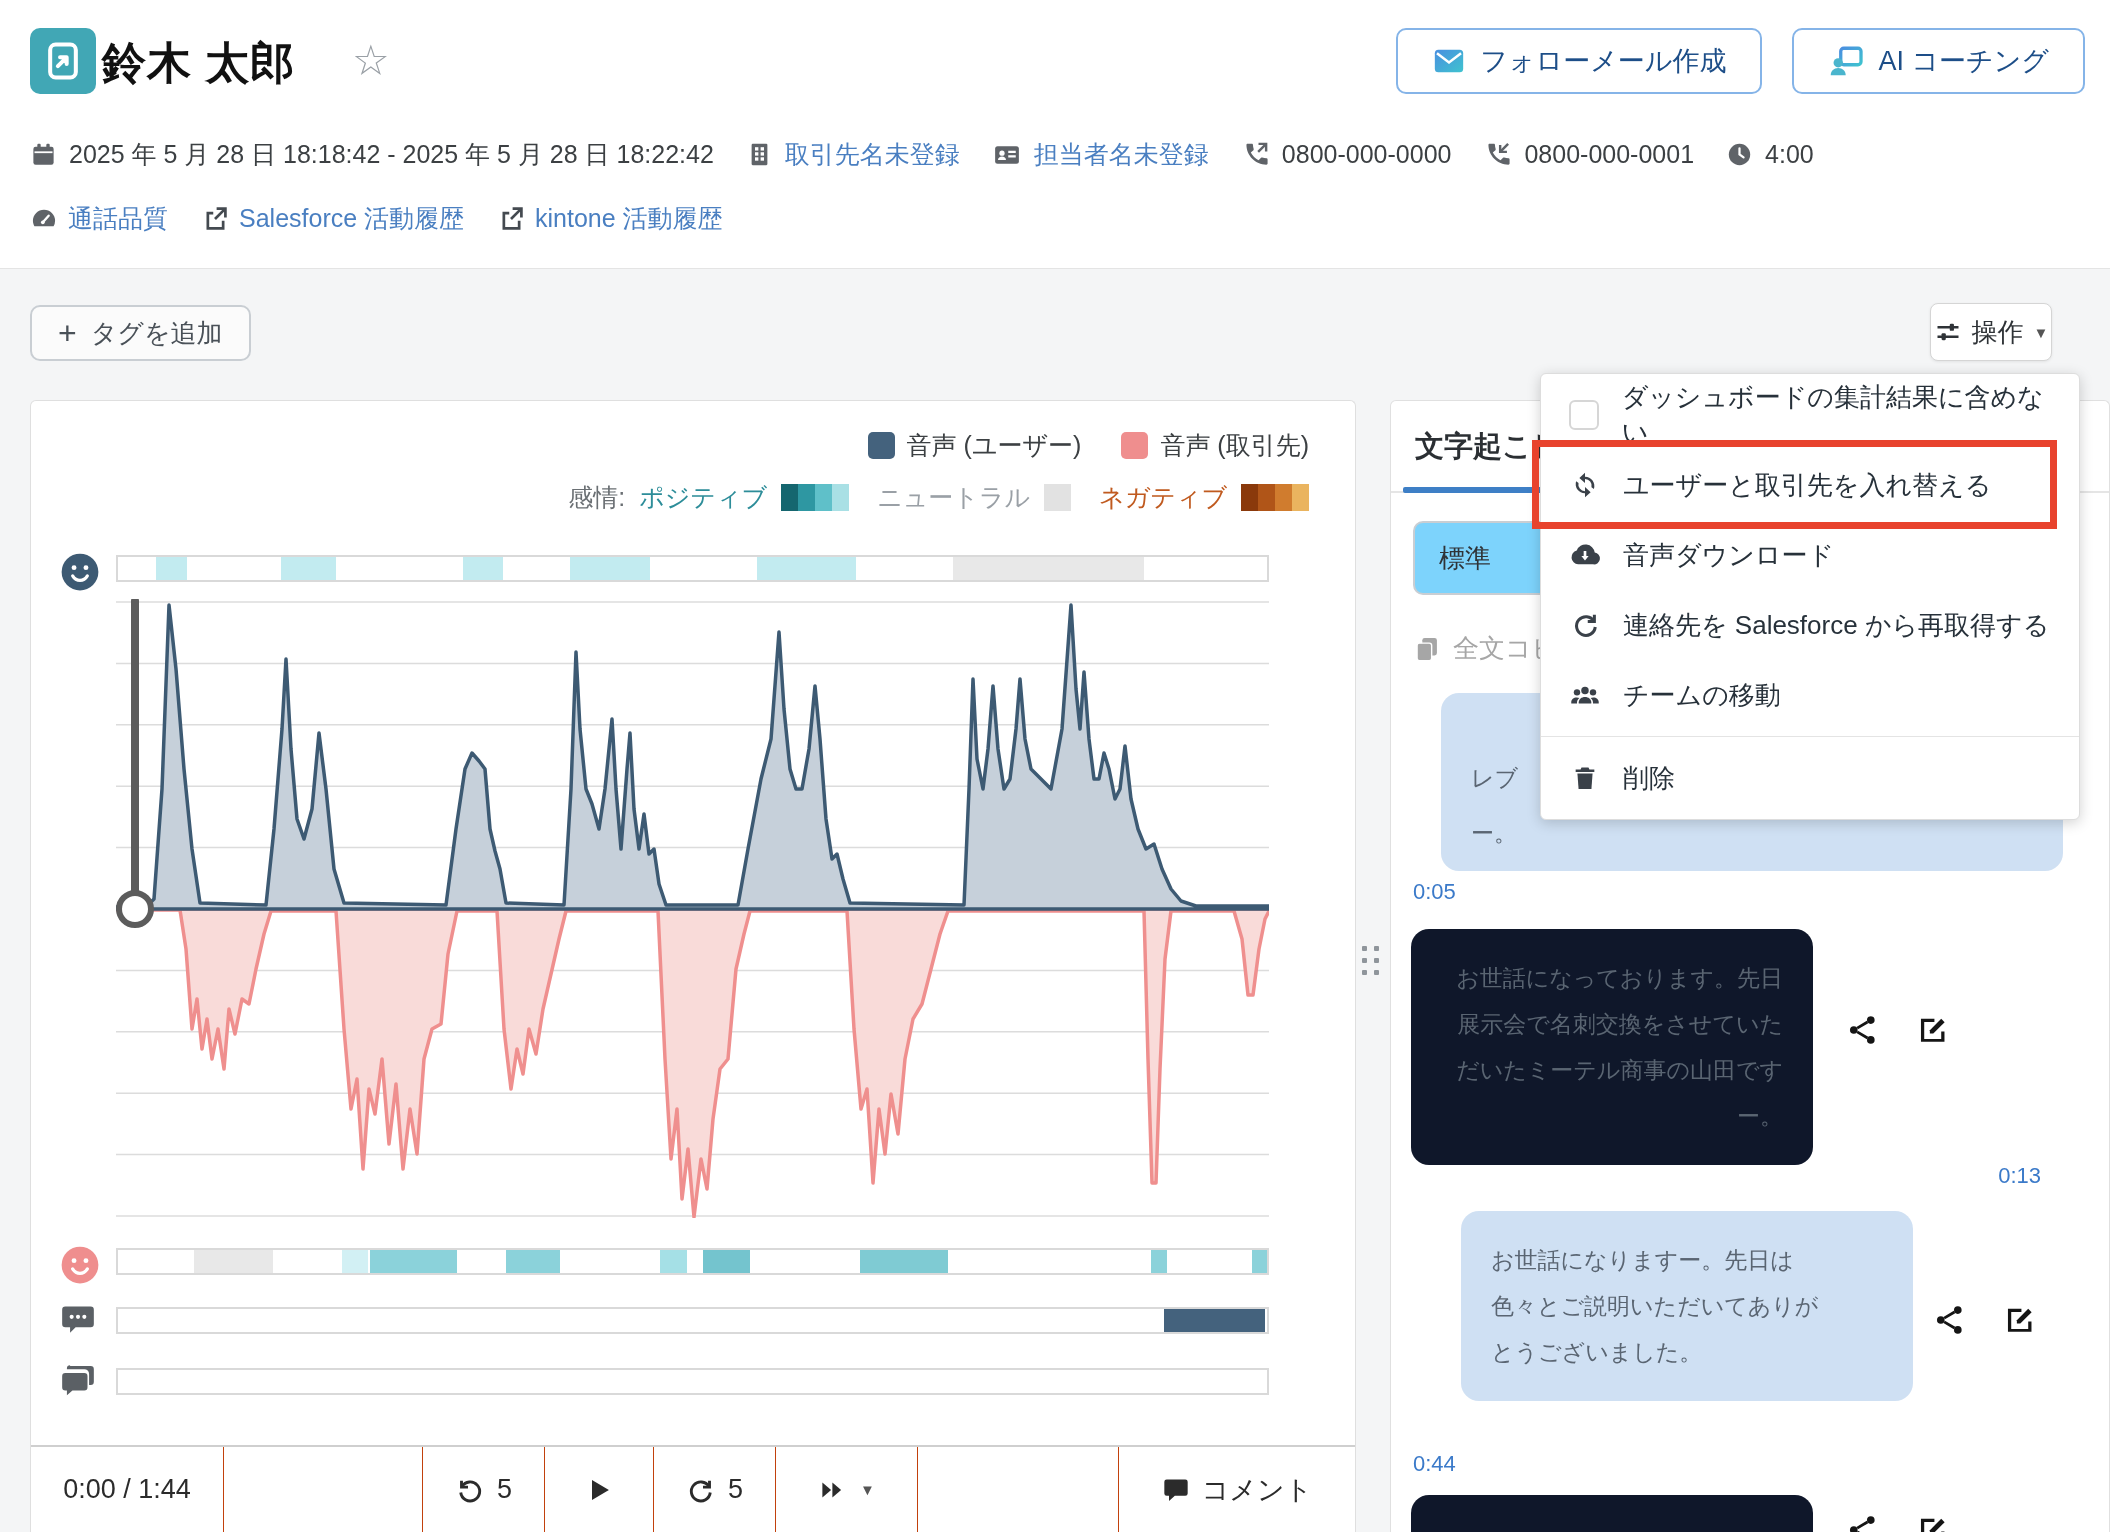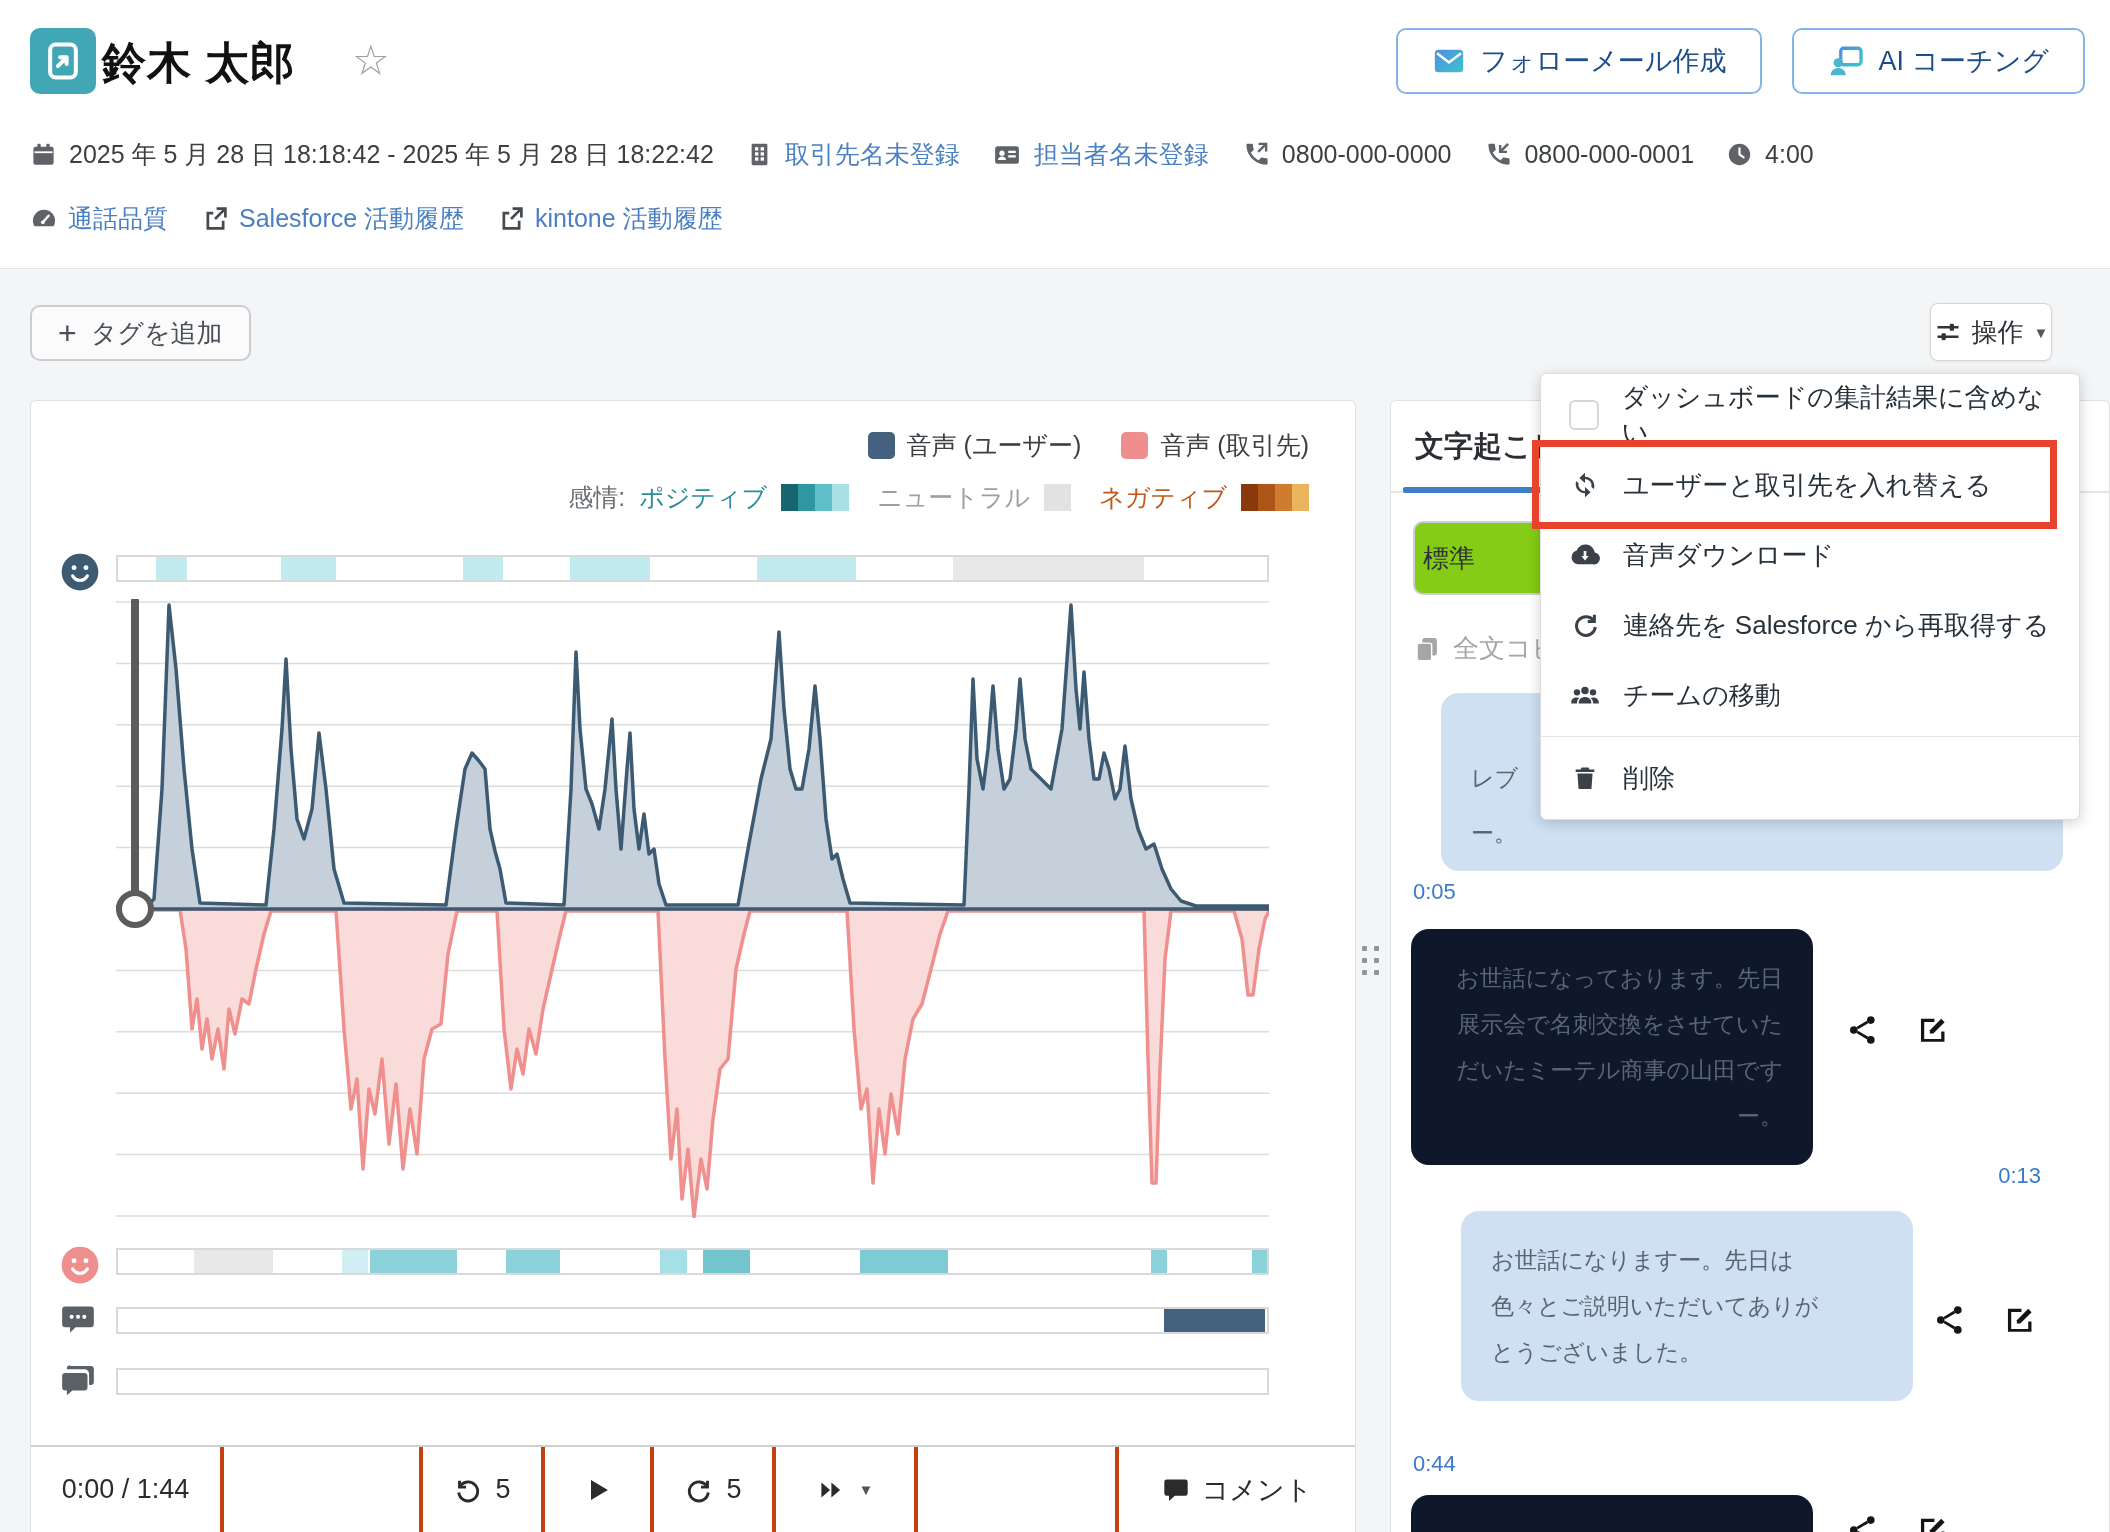--- a/index.html
+++ b/index.html
@@ -42,32 +42,32 @@
   .swatch { display:flex; height:27px; }
   .swatch div { width:17px; height:27px; }
   .smiley { position:absolute; left:28px; }
   .sbar { position:absolute; left:85px; width:1153px; height:27px; background:#fff; border:2px solid #d9d9d9; overflow:hidden; }
   .sbar .seg { position:absolute; top:0; bottom:0; }
   .plot { position:absolute; left:85px; top:198px; }
   .cbar-icon { position:absolute; left:28px; }
 
   
   .player { position:absolute; left:0; bottom:0; width:100%; height:87px; border-top:2px solid #cfcfcf; display:flex; align-items:stretch; }
-  .pcell { display:flex; align-items:center; justify-content:center; gap:12px; border-right:4px solid #c2410c; font-size:27px; color:#2b2b2b; cursor:pointer; }
+  .pcell { display:flex; align-items:center; justify-content:center; gap:12px; border-right:1px solid #c2410c; font-size:27px; color:#2b2b2b; cursor:pointer; }
   .pcell.static { cursor:default; }
   .pcell:last-child { border-right:none; }
 
   
   .rpanel { position:absolute; left:1390px; top:400px; width:720px; height:1132px; background:#fff;
             border:1px solid #e0e0e0; border-radius:6px 6px 0 0; border-bottom:none; }
   .tabrow { position:absolute; left:0; top:0; width:100%; height:92px; border-bottom:2px solid #e5e5e5; }
   .tab { position:absolute; left:12px; top:26px; font-size:29px; font-weight:700; color:#2b2f33; padding:0 12px; cursor:pointer; }
   .tabline { position:absolute; left:12px; top:86px; width:162px; height:6px; background:#3e7fc6; border-radius:2px; }
-  .mode-select { position:absolute; left:22px; top:120px; width:200px; height:74px; background:#84cc16; border:2px solid #c9ced3; border-radius:10px;
-                 font-size:26px; color:#2f3337; display:flex; align-items:center; justify-content:space-between; padding:0 8px; cursor:pointer; font-family:inherit;}
+  .mode-select { position:absolute; left:22px; top:120px; width:200px; height:74px; background:#7dd3fc; border:2px solid #c9ced3; border-radius:10px;
+                 font-size:26px; color:#2f3337; display:flex; align-items:center; justify-content:space-between; padding:0 24px; cursor:pointer; font-family:inherit;}
   .copyall { position:absolute; left:22px; top:230px; display:flex; align-items:center; gap:12px; font-size:26px; color:#a6a6a6; cursor:pointer; }
   .ts { position:absolute; font-size:22px; color:#3b7ac9; cursor:pointer;text-align:right; }
   .bubble { position:absolute; border-radius:18px; font-size:23px; line-height:46px; color:#5a6572; padding:26px 30px; }
   .bubble.blue { background:#cfe0f3; }
   .bubble.pink { background:#0f172a;text-align:right; }
   .msg-icons { position:absolute; display:flex; gap:36px; }
   .msg-icons .ic { cursor:pointer; }
 
   
   .grip { position:absolute; left:1362px; top:946px; display:grid; grid-template-columns:5px 5px; grid-gap:7px; cursor:col-resize; }

